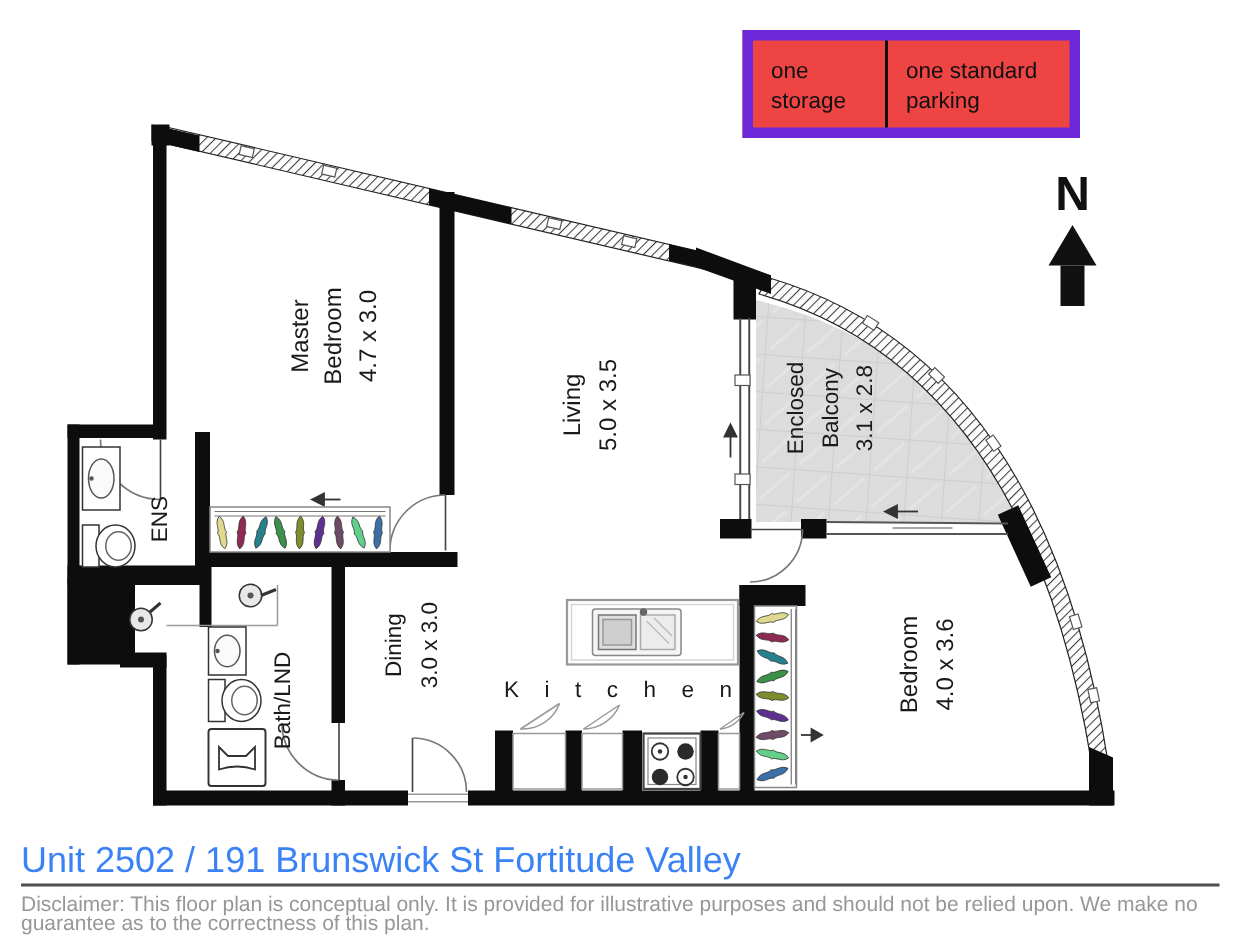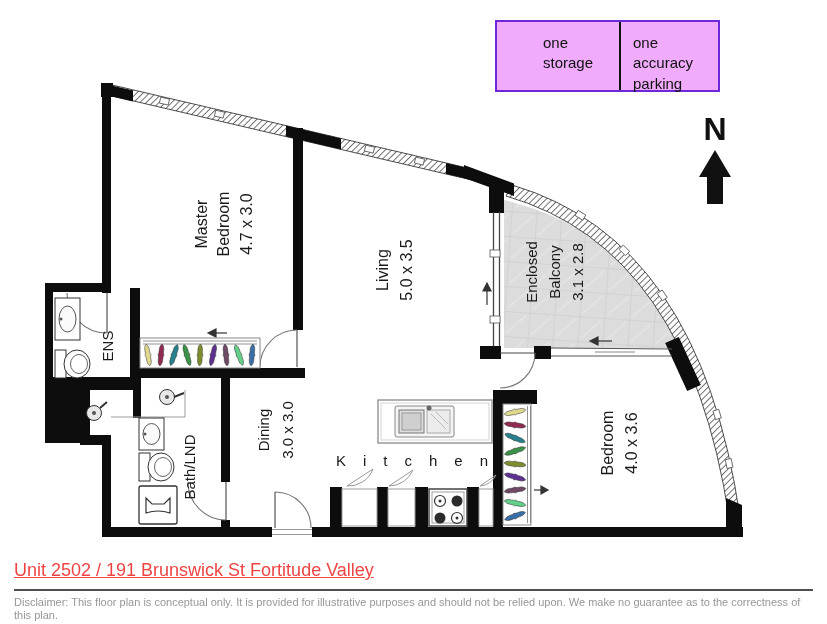--- a/index.html
+++ b/index.html
@@ -2,27 +2,27 @@
 <html><head>
 <meta charset="utf-8">
 <style>
   html,body{margin:0;padding:0;background:#ffffff;}
   #stage{position:relative;width:827px;height:624px;background:#fff;overflow:hidden;
          font-family:"Liberation Sans", sans-serif;}
   #plan-svg{position:absolute;left:0;top:0;}
   .room-label{fill:#1a1a1a;font-family:"Liberation Sans",sans-serif;}
   .fs16{font-size:16px;} .fs15{font-size:15px;}
   #amenity-table{position:absolute;left:495px;top:20px;width:225px;height:72px;
-      border:2px solid #6d28d9;display:flex;box-sizing:border-box;background:#f0abfc;padding-left:34px;}
+      border:7px solid #6d28d9;display:flex;box-sizing:border-box;background:#ef4444;}
   .amenity-cell{font-size:15px;color:#111;line-height:1.35;padding:11px 6px 0 12px;box-sizing:border-box;}
   .cell-storage{width:90px;border-right:2px solid #111;}
   .cell-parking{flex:1;}
-  #footer-title{position:absolute;left:14px;top:560px;font-size:18px;color:#ef4444;text-decoration:underline;}
+  #footer-title{position:absolute;left:14px;top:560px;font-size:24px;color:#3b82f6;}
   #footer-rule{position:absolute;left:14px;top:589px;width:799px;border-top:2px solid #4f4f4f;}
-  #disclaimer{position:absolute;left:14px;top:596px;width:805px;font-size:11px;
+  #disclaimer{position:absolute;left:14px;top:596px;width:805px;font-size:14px;
       color:#979797;line-height:12.5px;}
 </style>
 </head>
 <body>
 
 <div id="stage">
 
   <svg id="plan-svg" width="827" height="555" viewBox="0 0 827 555">
     <defs>
       <pattern id="hatch" width="4.5" height="4.5" patternUnits="userSpaceOnUse" patternTransform="rotate(45)">
@@ -295,21 +295,21 @@
 
     <g>
       <text x="715" y="140" text-anchor="middle" font-size="32" font-weight="bold" fill="#111">N</text>
       <polygon points="715,150 699,177 731,177" fill="#111"></polygon>
       <rect x="707" y="177" width="16" height="27" fill="#111"></rect>
     </g>
   </svg>
 
   <div id="amenity-table">
     <div class="amenity-cell cell-storage">one storage</div>
-    <div class="amenity-cell cell-parking">one accuracy parking</div>
+    <div class="amenity-cell cell-parking">one standard parking</div>
   </div>
 
   <div id="footer-title">Unit 2502 / 191 Brunswick St Fortitude Valley</div>
   <div id="footer-rule"></div>
   <div id="disclaimer">
     <div>Disclaimer: This floor plan is conceptual only. It is provided for illustrative purposes and should not be relied upon. We make no guarantee as to the correctness of this plan.</div>
   </div>
 </div>
 
 </body></html>

